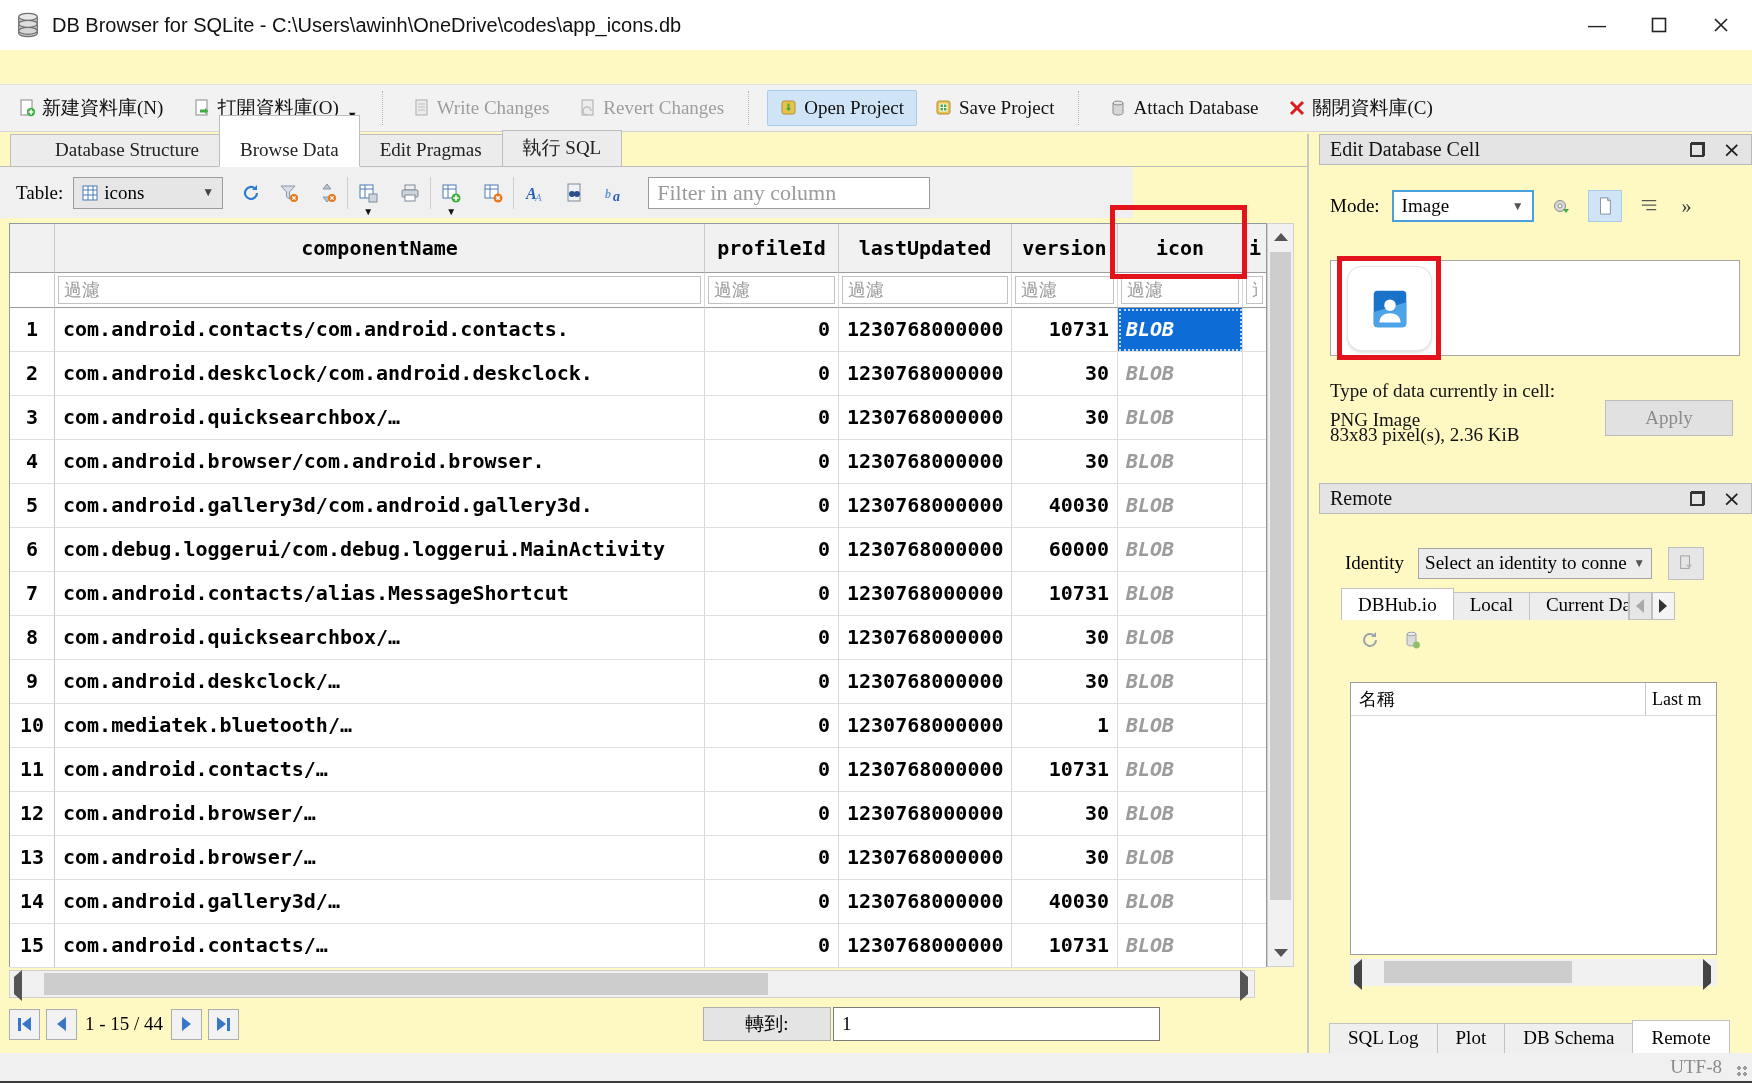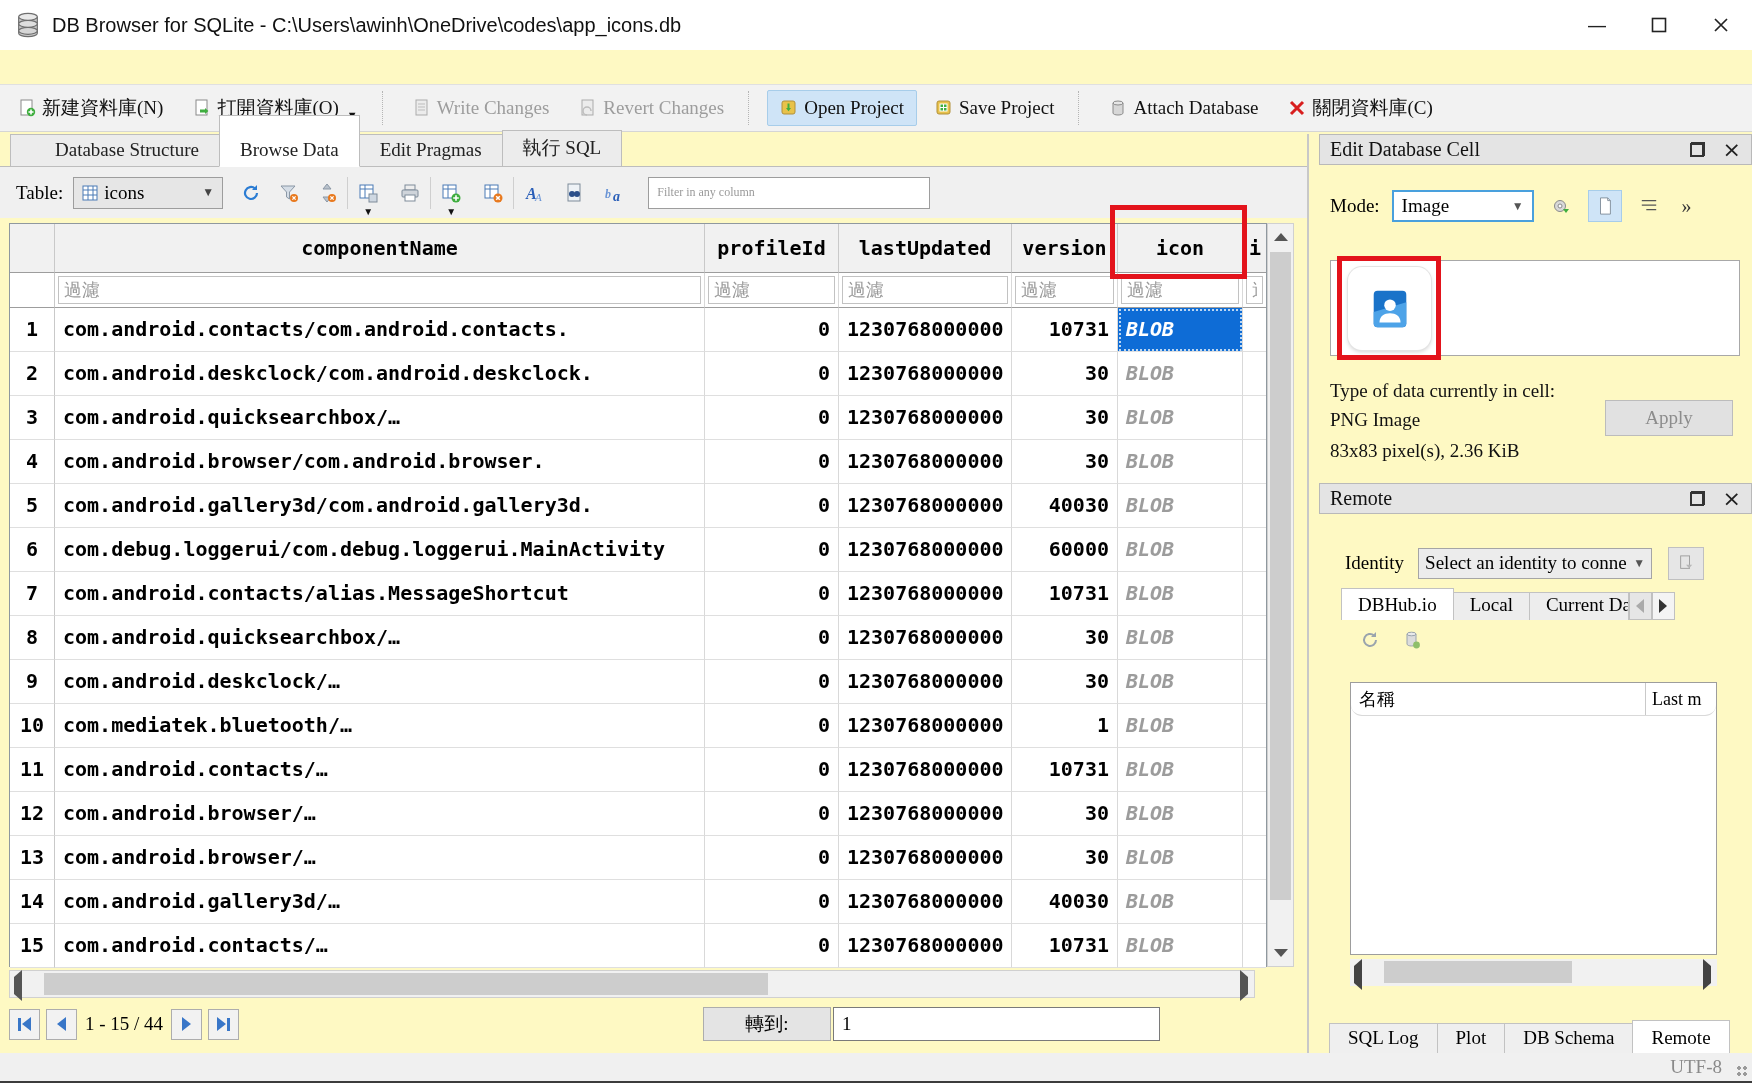--- a/index.html
+++ b/index.html
@@ -27,28 +27,28 @@
   .drop-arrow { font-size:11px; color:#111; margin-left:2px; align-self:flex-end; }
   .ticon { width:18px; height:18px; display:inline-block; flex:none; }
 
   
   .tabs { position:absolute; left:0; top:134px; width:1308px; height:33px; border-bottom:1px solid #bdbdbd; display:flex; align-items:flex-end; font-size:19px; }
   .tab { padding:4px 20px 5px; border:1px solid #bdbdbd; border-bottom:none; background:#ececec; margin-left:-1px; color:#222; }
   .tab:first-child { margin-left:10px;padding-left:44px; }
   .tab.active { background:#ffffff; padding-top:23px; position:relative; top:1px; border-bottom:1px solid #fff; }
 
   
-  .controls { position:absolute; left:0; top:167px; width:1308px; height:51px; background:#f0f0f0; display:flex; align-items:center; font-size:19px; }
+  .controls { position:absolute; left:0; top:167px; width:1133px; height:51px; background:#f0f0f0; display:flex; align-items:center; font-size:19px; }
   .ctl-label { margin-left:16px; }
   .combo { display:flex; align-items:center; gap:6px; background:#e6e6e6; border:1px solid #9d9d9d; height:32px; padding:0 8px; margin-left:10px; width:150px; }
   .combo .caret { margin-left:auto; font-size:12px; color:#444; }
   .cicon { width:20px; height:20px; position:relative; display:inline-block; flex:none; }
   .cicon .mini-arrow { position:absolute; left:50%; transform:translateX(-50%); bottom:-14px; font-size:10px; color:#111; }
   .csep { width:1px; height:32px; margin:0 10px; border-left:1px solid #cfcfcf; }
-  .filter-main { margin-left:24px; width:282px; height:32px; border:1px solid #9d9d9d; background:#fff; font-family:"Liberation Serif", serif; font-size:12px; padding:0 8px; color:#222; }
+  .filter-main { margin-left:24px; width:282px; height:32px; border:1px solid #9d9d9d; background:#fff; font-family:"Liberation Serif", serif; font-size:22px; padding:0 8px; color:#222; }
   .filter-main::placeholder { color:#9a9a9a; }
 
   
   .grid { position:absolute; left:9px; top:223px; width:1258px; height:744px; background:#fff; border:1px solid #8f989f;
           display:grid; grid-template-columns:45px 650px 134px 173px 106px 125px 23px; grid-template-rows:49px 35px repeat(15, 44px);
           font-family:"DejaVu Sans Mono", monospace; }
   .hcell { background:#f1f1f1; border-right:1px solid #c9c9c9; border-bottom:1px solid #9d9d9d; font-size:20px; font-weight:700; display:flex; align-items:center; justify-content:center; overflow:hidden; }
   .fcell { background:#fff; border-right:1px solid #d9d9d9; border-bottom:1px solid #9d9d9d; overflow:hidden; padding:3px; }
   .filter-input { width:100%; height:100%; border:1px solid #c2c2c2; font-family:"Liberation Serif", serif; font-size:18px; padding:0 5px; color:#222; }
   .filter-input::placeholder { color:#9a9a9a; }
@@ -97,36 +97,36 @@
   .sqbtn { width:34px; height:32px; border:1px solid transparent; display:flex; align-items:center; justify-content:center; margin-left:10px; }
   .sqbtn.active { background:#cfe4f7; border:1px solid #a7cdea; }
   .chev { font-size:20px; color:#333; letter-spacing:-2px; }
 
   .preview { position:absolute; left:1330px; top:260px; width:410px; height:96px; background:#fff; border:1px solid #a8a8a8; }
   .appcard { position:absolute; left:1348px; top:267px; width:83px; height:83px; background:#fff; border-radius:14px; box-shadow:0 0 0 1px #e3e3e3, 0 2px 4px rgba(0,0,0,.18); display:flex; align-items:center; justify-content:center; }
 
   .typelabel { position:absolute; left:1330px; top:380px; font-size:19px; color:#111; }
   .typevalue { position:absolute; left:1330px; top:409px; font-size:19px; color:#111; }
   .applybtn { position:absolute; left:1605px; top:400px; width:128px; height:36px; background:#e1e1e1; border:1px solid #bcbcbc; color:#8c8c8c; font-size:19px; display:flex; align-items:center; justify-content:center; }
-  .sizeinfo { position:absolute; left:1330px; top:440px; font-size:19px; color:#111; }
+  .sizeinfo { position:absolute; left:1330px; top:424px; font-size:19px; color:#111; }
 
   .id-row { position:absolute; left:1319px; top:546px; width:433px; height:34px; display:flex; align-items:center; font-size:19px; }
   .id-combo { width:234px; height:31px; background:#ececec; border:1px solid #a5a5a5; display:flex; align-items:center; padding:0 6px; margin-left:14px; white-space:nowrap; overflow:hidden; }
   .id-combo .caret { margin-left:auto; font-size:12px; color:#555; }
   .id-btn { width:36px; height:33px; background:#e6e6e6; border:1px solid #c0c0c0; margin-left:16px; display:flex; align-items:center; justify-content:center; }
 
   .rtabs { position:absolute; left:1342px; top:589px; width:400px; height:31px; display:flex; align-items:flex-end; font-size:19px; }
   .rtab { padding:1px 16px 4px; border:1px solid #c2c2c2; border-bottom:none; background:#ededed; margin-left:-1px; white-space:nowrap; overflow:hidden; }
   .rtab.active { background:#fff; padding-top:5px; }
   .rtab-arrow { width:23px; height:28px; background:#e6e6e6; border:1px solid #c0c0c0; display:flex; align-items:center; justify-content:center; }
   .rtab-arrow.on { background:#f4f4f4; }
 
   .ricons { position:absolute; left:1360px; top:630px; display:flex; gap:22px; }
   .rlist { position:absolute; left:1350px; top:682px; width:367px; height:273px; background:#fff; border:1px solid #9d9d9d; font-size:18px; }
-  .rlist-head { height:33px; border-bottom:1px solid #d9d9d9; display:flex;border-radius:11px; }
+  .rlist-head { height:33px; border-bottom:1px solid #d9d9d9; display:flex; }
   .rl-col1 { width:295px; border-right:1px solid #c9c9c9; display:flex; align-items:center; padding:0 8px; }
   .rl-col2 { flex:1; display:flex; align-items:center; padding:0 6px; white-space:nowrap; overflow:hidden; }
   .rhscroll { position:absolute; left:1350px; top:959px; width:367px; height:27px; background:#f1f1f1; }
   .rhthumb { position:absolute; left:34px; top:2px; width:188px; height:22px; background:#cdcdcd; }
 
   .btabs { position:absolute; left:1330px; top:1022px; display:flex; align-items:flex-end; font-size:19px; height:32px; }
   .btab { padding:3px 18px 5px; border:1px solid #c2c2c2; border-bottom:none; background:#efefef; margin-left:-1px; }
   .btab.active { background:#ffffff; padding-top:6px; }
 
   .statusbar { position:absolute; left:0; top:1053px; width:1752px; height:28px; background:#f0f0f0; }

